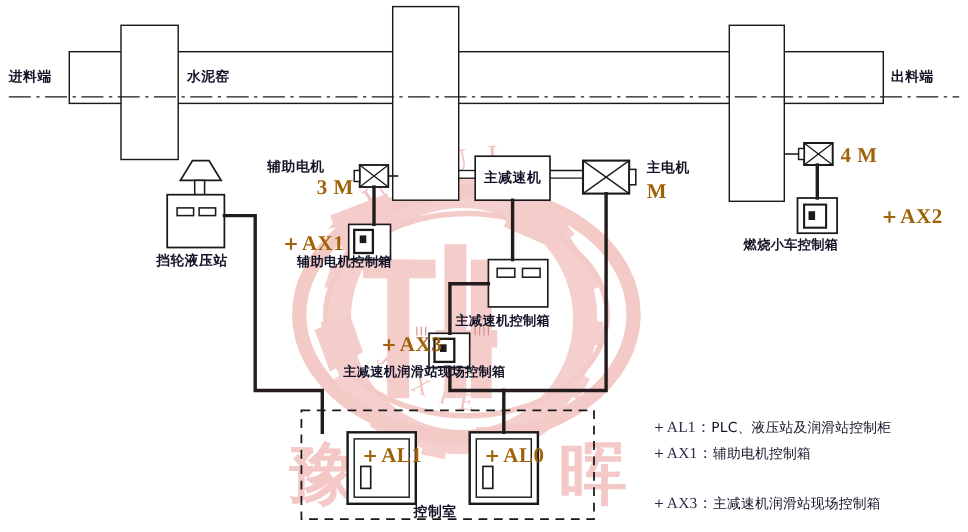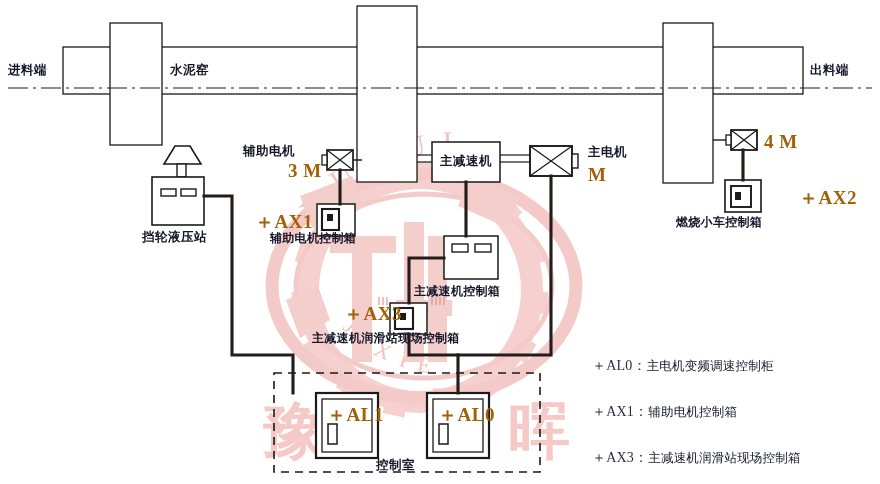--- a/index.html
+++ b/index.html
@@ -289,22 +289,22 @@
 
   <div class="lbl tag" style="left:344px; top:304px;">＋AX3</div>
   <div class="lbl cn-sm" style="left:312px; top:332px;">主减速机润滑站现场控制箱</div>
 
   <div class="lbl cn-sm" style="left:414px; top:285px;">主减速机控制箱</div>
 
   <div class="lbl tag" style="left:327px; top:405px;">＋AL1</div>
   <div class="lbl tag" style="left:438px; top:405px;">＋AL0</div>
   <div class="lbl cn" style="left:376px; top:459px;">控制室</div>
 
-  <div class="legend-row" style="left:592px; top:357px;">
-    <span class="legend-code">＋AL0：</span><span>主电机变频调速控制柜</span>
+  <div class="legend-row" style="left:592px; top:380px;">
+    <span class="legend-code">＋AL1：</span><span>PLC、液压站及润滑站控制柜</span>
   </div>
   <div class="legend-row" style="left:592px; top:403px;">
     <span class="legend-code">＋AX1：</span><span>辅助电机控制箱</span>
   </div>
   <div class="legend-row" style="left:592px; top:449px;">
     <span class="legend-code">＋AX3：</span><span>主减速机润滑站现场控制箱</span>
   </div>
 
 </div>
 

